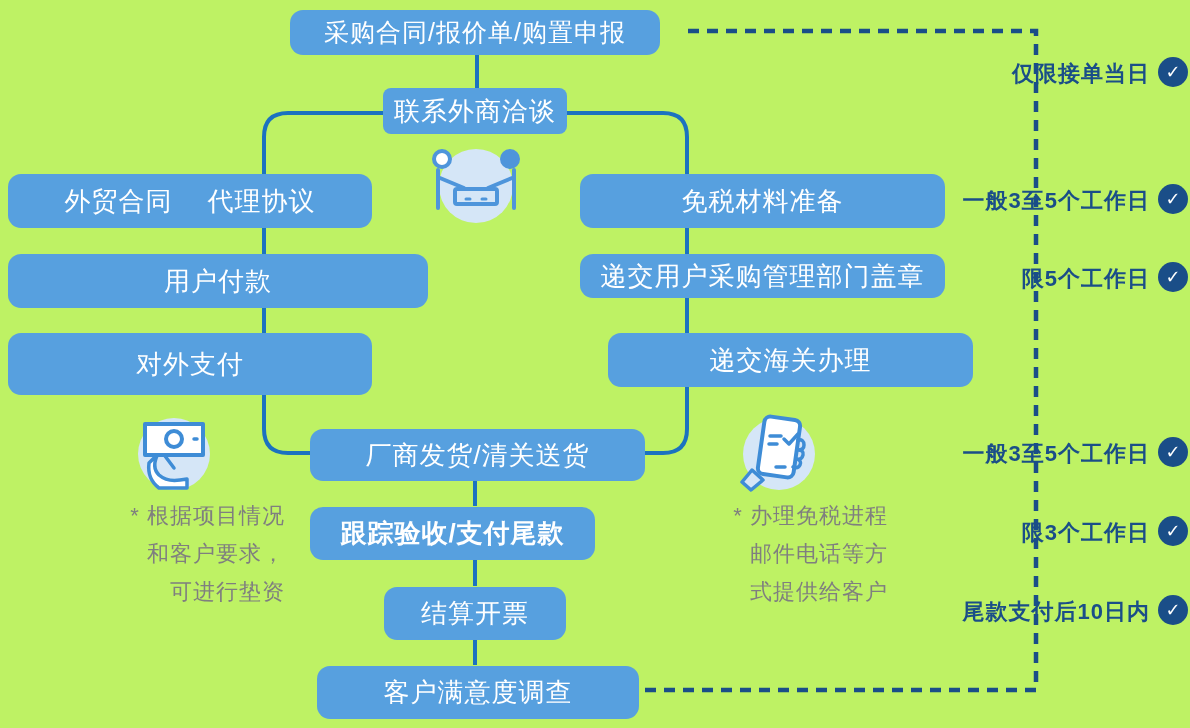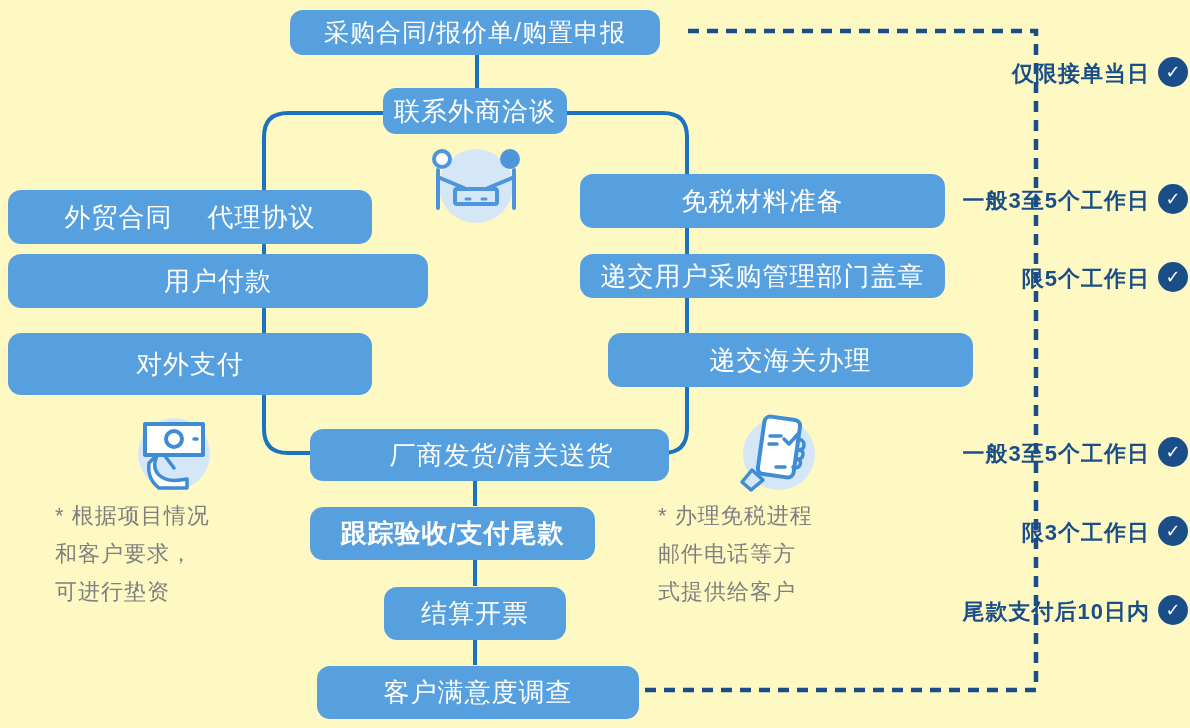--- a/index.html
+++ b/index.html
@@ -1,38 +1,38 @@
 <!DOCTYPE html>
 <html><head>
 <meta charset="utf-8">
 <style>
   html,body{margin:0;padding:0;background:#ffffff;}
   .canvas{
-    position:relative;width:1190px;height:728px;overflow:hidden;background:#fef9c3;
+    position:relative;width:1190px;height:728px;overflow:hidden;background:#bef264;
     font-family:"Liberation Sans","DejaVu Sans",sans-serif;
   }
   .connectors{position:absolute;left:0;top:0;z-index:0;}
   .box{
     position:absolute;z-index:2;background:#57A0DF;border-radius:13px;
     color:#ffffff;display:flex;align-items:center;justify-content:center;
     font-size:26px;letter-spacing:1px;white-space:nowrap;
   }
   .box.small{font-size:25px;}
   .timeline-label{
     position:absolute;z-index:2;color:#1A4E88;font-size:22px;font-weight:bold;
     width:260px;text-align:right;letter-spacing:1px;white-space:nowrap;
   }
   .check-circle{
     position:absolute;z-index:2;width:30px;height:30px;border-radius:50%;
     background:#1A4E88;color:#ffffff;display:flex;align-items:center;justify-content:center;
     font-size:18px;font-weight:bold;line-height:1;
   }
   .note{
     position:absolute;z-index:2;color:#7F7F7F;font-size:22px;line-height:38px;
-    text-align:left;letter-spacing:1px;white-space:nowrap;
+    text-align:right;letter-spacing:1px;white-space:nowrap;
   }
   .icon{position:absolute;z-index:1;}
 </style>
 </head>
 <body>
 
 <div class="canvas">
 
   <svg class="connectors" width="1190" height="728">
     <g fill="none" stroke="#1B72C0" stroke-width="4">
@@ -44,31 +44,31 @@
       <path d="M475,640 V665"></path>
     </g>
     <g fill="none" stroke="#1A4E88" stroke-width="4.5" stroke-dasharray="11 8">
       <path d="M688,31 H1036 V686"></path>
       <path d="M1036,690 H642"></path>
     </g>
   </svg>
 
   <div class="box small" style="left:290px;top:10px;width:370px;height:45px;">采购合同/报价单/购置申报</div>
 
-  <div class="box" style="left:383px;top:88px;width:184px;height:46px;">联系外商洽谈</div>
+  <div class="box" style="left:383px;top:88px;width:184px;height:46px;border-radius:8px;">联系外商洽谈</div>
 
-  <div class="box" style="left:8px;top:174px;width:364px;height:54px;margin-top:16px;">外贸合同　 代理协议</div>
+  <div class="box" style="left:8px;top:174px;width:364px;height:54px;">外贸合同　 代理协议</div>
   <div class="box" style="left:8px;top:254px;width:420px;height:54px;">用户付款</div>
   <div class="box" style="left:8px;top:333px;width:364px;height:62px;">对外支付</div>
 
   <div class="box" style="left:580px;top:174px;width:365px;height:54px;">免税材料准备</div>
   <div class="box" style="left:580px;top:254px;width:365px;height:44px;">递交用户采购管理部门盖章</div>
   <div class="box" style="left:608px;top:333px;width:365px;height:54px;">递交海关办理</div>
 
-  <div class="box" style="left:310px;top:429px;width:335px;height:52px;padding-left:24px;">厂商发货/清关送货</div>
+  <div class="box" style="left:310px;top:429px;width:335px;height:52px;">厂商发货/清关送货</div>
   <div class="box" style="left:310px;top:507px;width:285px;height:53px;font-weight:bold;">跟踪验收/支付尾款</div>
   <div class="box" style="left:384px;top:587px;width:182px;height:53px;">结算开票</div>
   <div class="box" style="left:317px;top:666px;width:322px;height:53px;">客户满意度调查</div>
 
   <div class="timeline-label" style="left:890px;top:59px;">仅限接单当日</div>
   <div class="timeline-label" style="left:890px;top:186px;">一般3至5个工作日</div>
   <div class="timeline-label" style="left:890px;top:264px;">限5个工作日</div>
   <div class="timeline-label" style="left:890px;top:439px;">一般3至5个工作日</div>
   <div class="timeline-label" style="left:890px;top:518px;">限3个工作日</div>
   <div class="timeline-label" style="left:890px;top:597px;">尾款支付后10日内</div>

